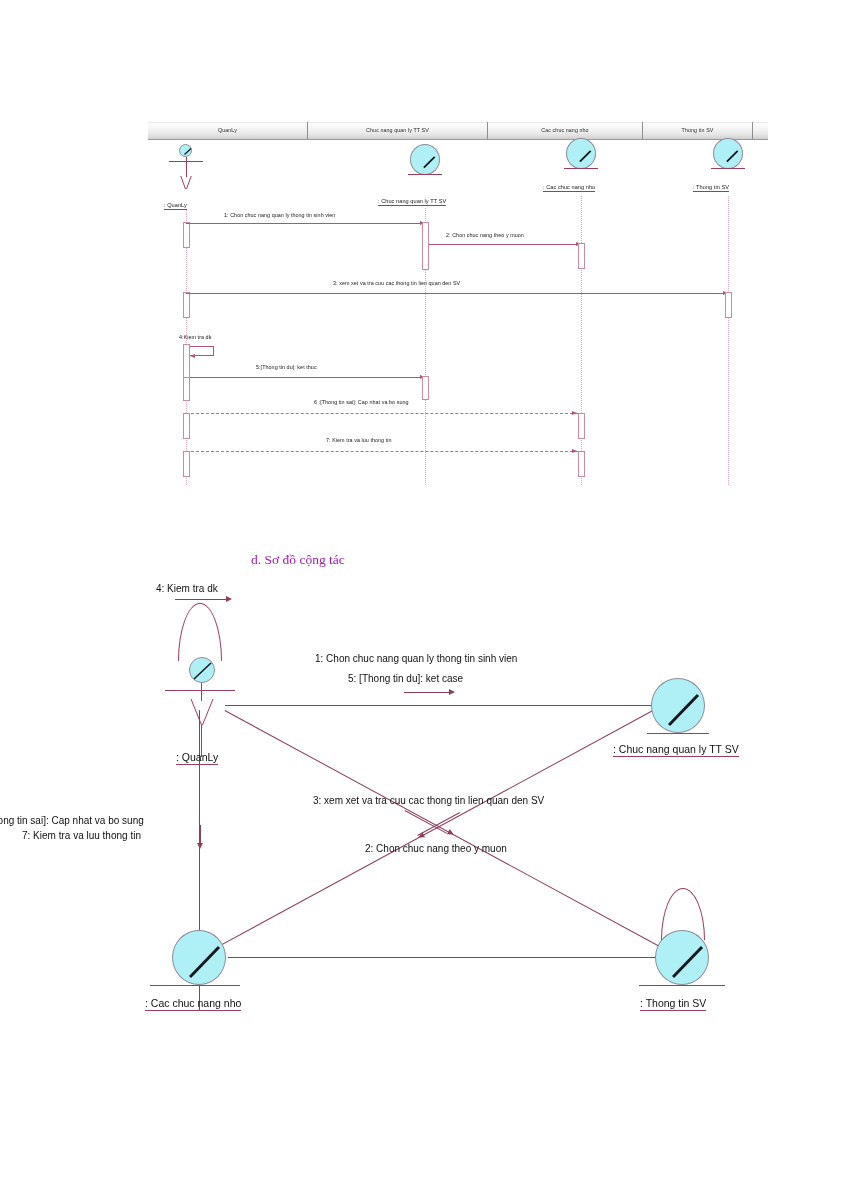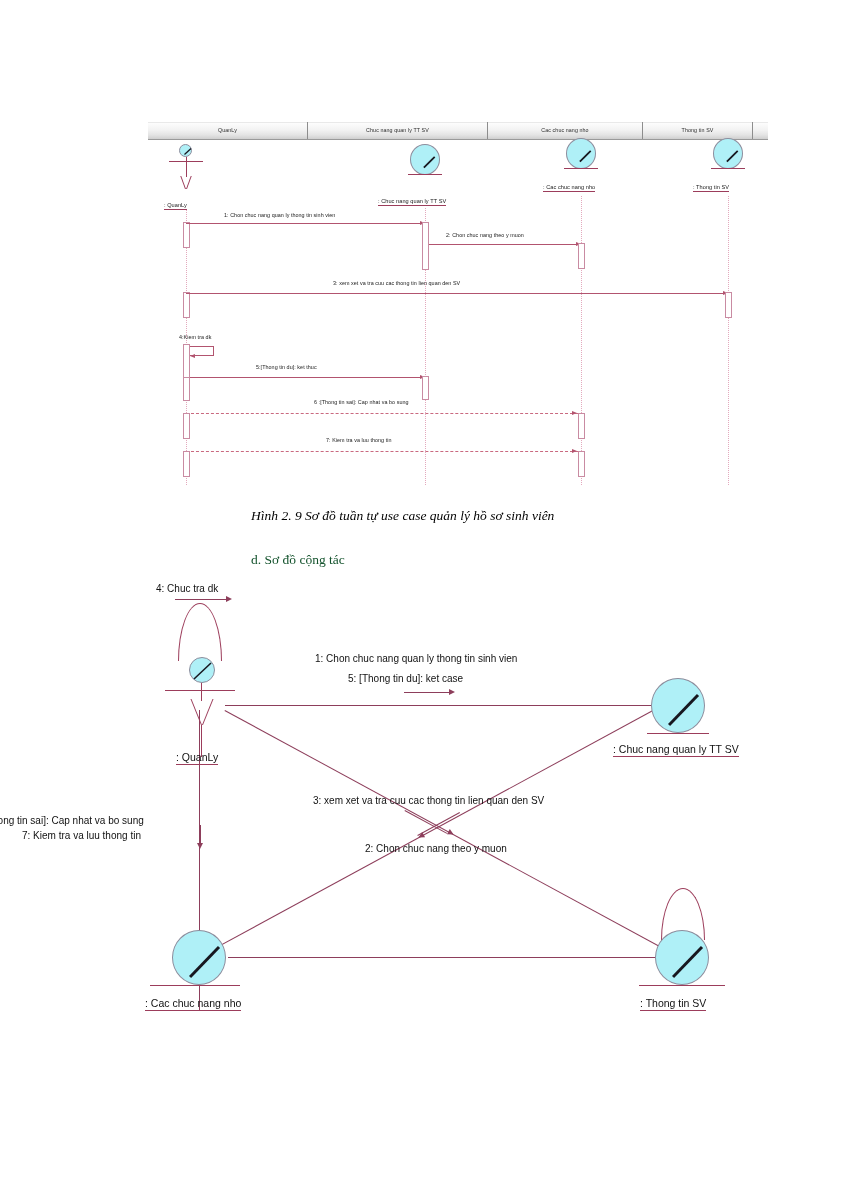--- a/index.html
+++ b/index.html
@@ -110,21 +110,21 @@
   }
 
   
   .caption {
     position:absolute; font-family:"Liberation Serif", serif;
     font-style:italic; font-size:13.5px; color:#000;
     white-space:nowrap;
   }
   .subhead {
     position:absolute; font-family:"Liberation Serif", serif;
-    font-size:13.5px; color:#14532d; white-space:nowrap;
+    font-size:13.5px; color:#a21caf; white-space:nowrap;
   }
 
   
   #collab-diagram {
     position:absolute; left:0; top:575px; width:849px; height:460px;
   }
   .collab-obj { position:absolute; }
   .collab-circle {
     position:absolute; width:54px; height:55px; border-radius:50%;
     background:#aff0f7; border:1px solid #8c8c9c;
@@ -283,21 +283,20 @@
     <div class="activation" style="left:35px; top:291px; height:26px;"></div>
     <div class="activation" style="left:430px; top:291px; height:26px;"></div>
 
     <div class="msg-label" style="left:178px; top:315px;">7: Kiem tra va luu thong tin</div>
     <div class="msg-line dashed" style="left:38px; top:329px; width:392px;"></div>
     <div class="arrow-r" style="left:424px; top:326.5px;"></div>
     <div class="activation" style="left:35px; top:329px; height:26px;"></div>
     <div class="activation" style="left:430px; top:329px; height:26px;"></div>
   </div>
 
-  <div class="caption" style="left:251px; top:508px;">Hình 2. 9 Sơ đồ tuần tự use case quản lý hồ sơ sinh viên</div>
   <div class="subhead" style="left:251px; top:552px;">d.   Sơ đồ cộng tác</div>
 
   <div id="collab-diagram">
 
     <div class="link" style="left:225px; top:130px; width:435px;"></div>
 
     <div class="link" style="left:200px; top:135px; width:300px; transform:rotate(90deg);"></div>
 
     <div class="link" style="left:225px; top:135px; width:520px; transform:rotate(28.5deg);"></div>
 
@@ -312,21 +311,21 @@
           <line x1="2" y1="19" x2="19" y2="3" stroke="#17171f" stroke-width="1.6"></line>
         </svg>
       </div>
       <div class="arms"></div>
       <div class="body"></div>
       <div class="leg-l"></div>
       <div class="leg-r"></div>
       <div class="tail"></div>
     </div>
     <div class="collab-name" style="left:176px; top:176px;">: QuanLy</div>
-    <div class="collab-label" style="left:156px; top:8px;">4: Chuc tra dk</div>
+    <div class="collab-label" style="left:156px; top:8px;">4: Kiem tra dk</div>
     <div class="mini-arrow-r" style="left:175px; top:24px; width:54px;"></div>
     <div class="mini-arrow-head-r" style="left:226px; top:21px;"></div>
 
     <div class="collab-obj" style="left:651px; top:103px;">
       <div class="collab-circle">
         <svg width="36" height="36" viewBox="0 0 36 36" style="position:absolute;left:16px;top:14px;">
           <line x1="1" y1="32" x2="30" y2="2" stroke="#17171f" stroke-width="3"></line>
         </svg>
       </div>
       <div class="collab-underline" style="left:-4px; top:55px;"></div>

